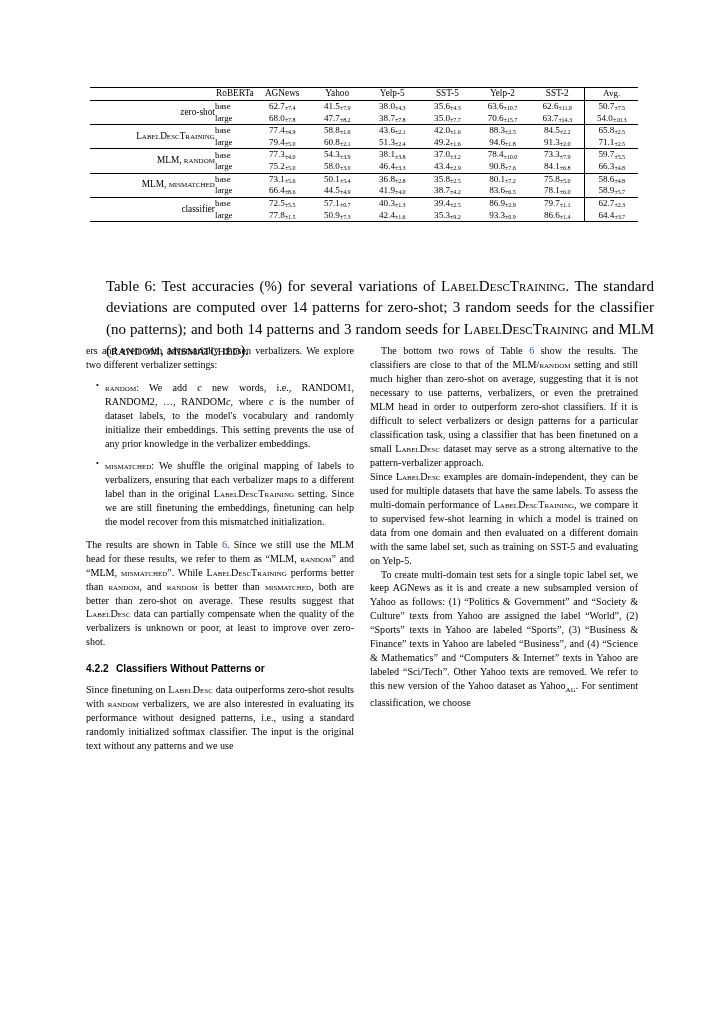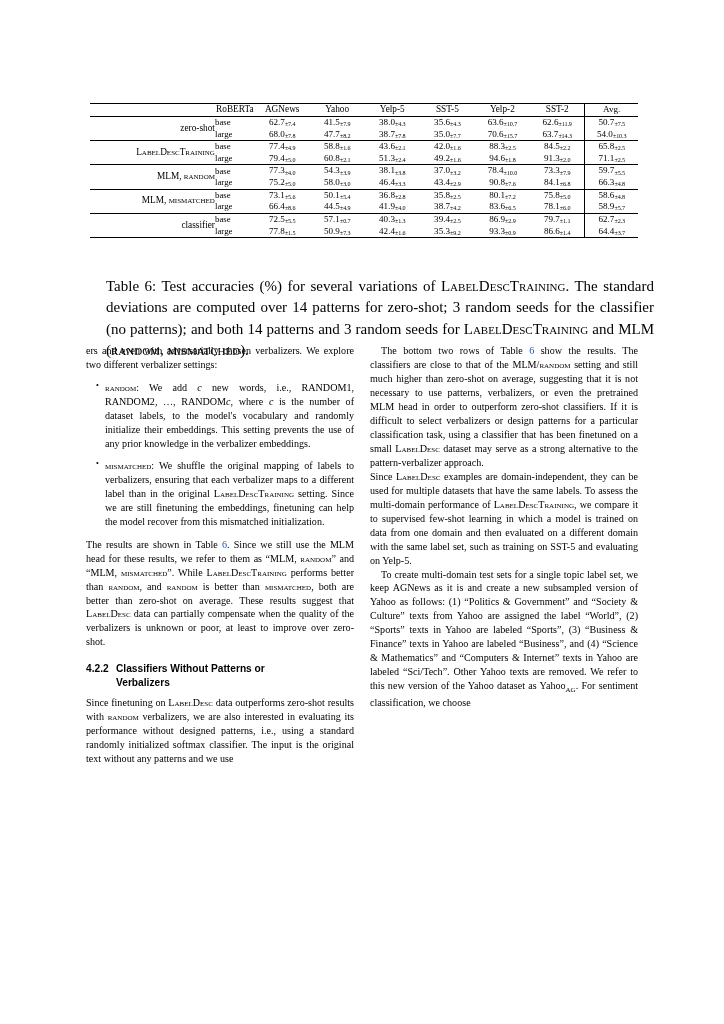--- a/index.html
+++ b/index.html
@@ -19,21 +19,21 @@
     position: absolute;
     left: 0; top: 0;
     width: 724px;
     height: 1024px;
   }
 
   
   .table-wrap {
     position: absolute;
     left: 90px;
-    top: 103px;
+    top: 87px;
     width: 548px;
   }
   table.results {
     border-collapse: collapse;
     width: 548px;
     font-size: 8.9px;
     line-height: 1.28;
   }
   table.results td, table.results th {
     padding: 0;
@@ -319,21 +319,20 @@
       </li>
       <li>
         <span class="smallcaps">mismatched</span><span>: We shuffle the original mapping of labels to verbalizers, ensuring that each verbalizer maps to a different label than in the original </span><span class="smallcaps">LabelDescTraining</span><span> setting. Since we are still finetuning the embeddings, finetuning can help the model recover from this mismatched initialization.</span>
       </li>
     </ul>
 
     <p class="gap"><span>The results are shown in Table </span><a class="link">6</a><span>. Since we still use the MLM head for these results, we refer to them as “MLM, </span><span class="smallcaps">random</span><span>” and “MLM, </span><span class="smallcaps">mismatched</span><span>”. While </span><span class="smallcaps">LabelDescTraining</span><span> performs better than </span><span class="smallcaps">random</span><span>, and </span><span class="smallcaps">random</span><span> is better than </span><span class="smallcaps">mismatched</span><span>, both are better than zero-shot on average. These results suggest that </span><span class="smallcaps">LabelDesc</span><span> data can partially compensate when the quality of the verbalizers is unknown or poor, at least to improve over zero-shot.</span></p>
 
     <h3 class="subsec">
       <span class="num">4.2.2</span><span>Classifiers Without Patterns or</span>
-      <span class="cont">Verbalizers</span>
     </h3>
 
     <p><span>Since finetuning on </span><span class="smallcaps">LabelDesc</span><span> data outperforms zero-shot results with </span><span class="smallcaps">random</span><span> verbalizers, we are also interested in evaluating its performance without designed patterns, i.e., using a standard randomly initialized softmax classifier. The input is the original text without any patterns and we use</span></p>
   </div>
 
   <div class="col col-right">
 
 
     <p class="indent"><span>The bottom two rows of Table </span><a class="link">6</a><span> show the results. The classifiers are close to that of the MLM/</span><span class="smallcaps">random</span><span> setting and still much higher than zero-shot on average, suggesting that it is not necessary to use patterns, verbalizers, or even the pretrained MLM head in order to outperform zero-shot classifiers. If it is difficult to select verbalizers or design patterns for a particular classification task, using a classifier that has been finetuned on a small </span><span class="smallcaps">LabelDesc</span><span> dataset may serve as a strong alternative to the pattern-verbalizer approach.</span></p>
 

